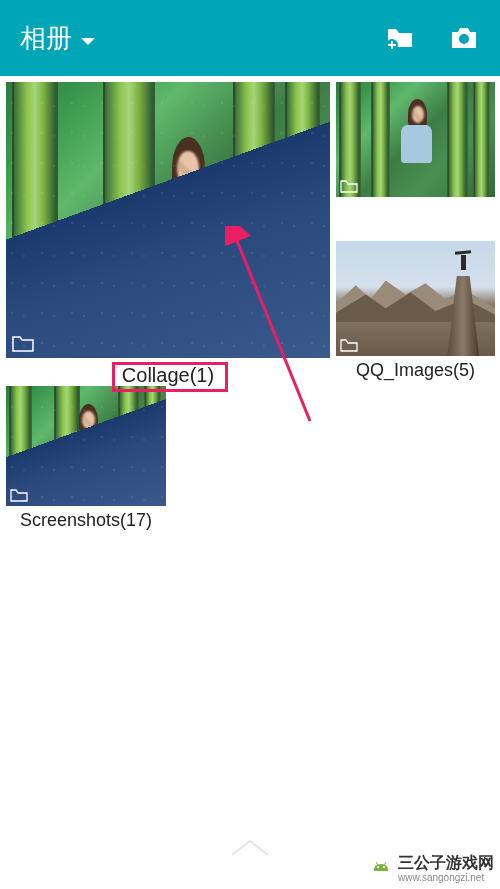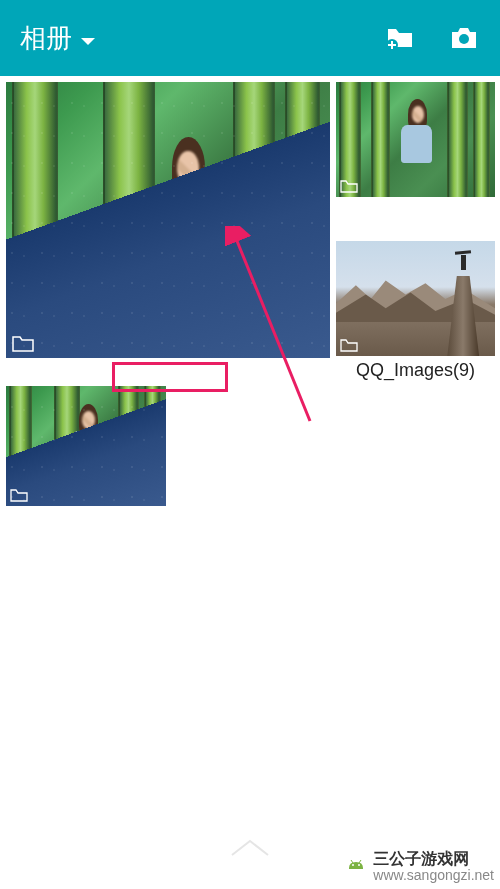--- a/index.html
+++ b/index.html
@@ -257,21 +257,21 @@
     .android-logo {
       width: 22px;
       height: 22px;
     }
     .footer-text {
       display: flex;
       flex-direction: column;
       line-height: 1.1;
     }
     .footer-main { color: #333; font-size: 16px; font-weight: bold; }
-    .footer-sub { color: #888; font-size: 14px; }
+    .footer-sub { color: #888; font-size: 10px; }
     .home-indicator {
       position: absolute;
       bottom: 32px;
       left: 50%;
       transform: translateX(-50%);
       width: 40px;
       height: 18px;
       opacity: 0.3;
     }
   </style>
@@ -320,20 +320,21 @@
         <div class="face face-blur"></div>
         <div class="torso"></div>
       </div>
       <div class="diagonal-overlay"></div>
       <div class="folder-icon">
         <svg width="22" height="18" viewBox="0 0 22 18">
             <path d="M1 3 L8 3 L10 6 L21 6 L21 17 L1 17 Z" fill="none" stroke="#ffffff" stroke-width="1.5"></path>
           </svg>
       </div>
     </div>
+    <div class="album-label">Collage(1)</div>
   </div>
 
   <div class="album-small-1">
     <div class="album-thumb-small">
       <div class="bamboo-bg"></div>
       <div class="bamboo-stalks">
         <div class="stalk" style="left:2%;width:14%"></div>
         <div class="stalk" style="left:22%;width:12%"></div>
         <div class="stalk" style="left:70%;width:13%"></div>
         <div class="stalk" style="left:86%;width:11%"></div>
@@ -364,21 +365,21 @@
       <div class="climber">
         <div class="climber-arms"></div>
         <div class="climber-body"></div>
       </div>
       <div class="folder-icon folder-icon-small">
         <svg width="18" height="14" viewBox="0 0 18 14">
             <path d="M1 2 L6 2 L8 5 L17 5 L17 13 L1 13 Z" fill="none" stroke="#ffffff" stroke-width="1.3"></path>
           </svg>
       </div>
     </div>
-    <div class="album-label album-label-small">QQ_Images(9)</div>
+    <div class="album-label album-label-small">QQ_Images(5)</div>
   </div>
 
   <div class="album-medium">
     <div class="album-thumb-medium">
       <div class="bamboo-bg"></div>
       <div class="bamboo-stalks">
         <div class="stalk" style="left:2%;width:14%"></div>
         <div class="stalk" style="left:30%;width:16%"></div>
         <div class="stalk" style="left:70%;width:13%"></div>
         <div class="stalk" style="left:86%;width:11%"></div>
@@ -388,20 +389,21 @@
         <div class="face face-blur"></div>
         <div class="torso"></div>
       </div>
       <div class="diagonal-overlay"></div>
       <div class="folder-icon folder-icon-small">
         <svg width="18" height="14" viewBox="0 0 18 14">
             <path d="M1 2 L6 2 L8 5 L17 5 L17 13 L1 13 Z" fill="none" stroke="#ffffff" stroke-width="1.3"></path>
           </svg>
       </div>
     </div>
+    <div class="album-label album-label-small">Screenshots(17)</div>
   </div>
 
   <div class="highlight-box" style="left:112px;top:286px;width:116px;height:30px"></div>
 
   <div class="arrow-annotation" style="left:225px;top:150px">
     <svg width="100" height="200" viewBox="0 0 100 200">
       <defs>
         <marker id="ah" markerWidth="10" markerHeight="10" refX="2" refY="5" orient="auto">
           <path d="M0 0 L10 5 L0 10 Z" fill="#e91e63"></path>
         </marker>

